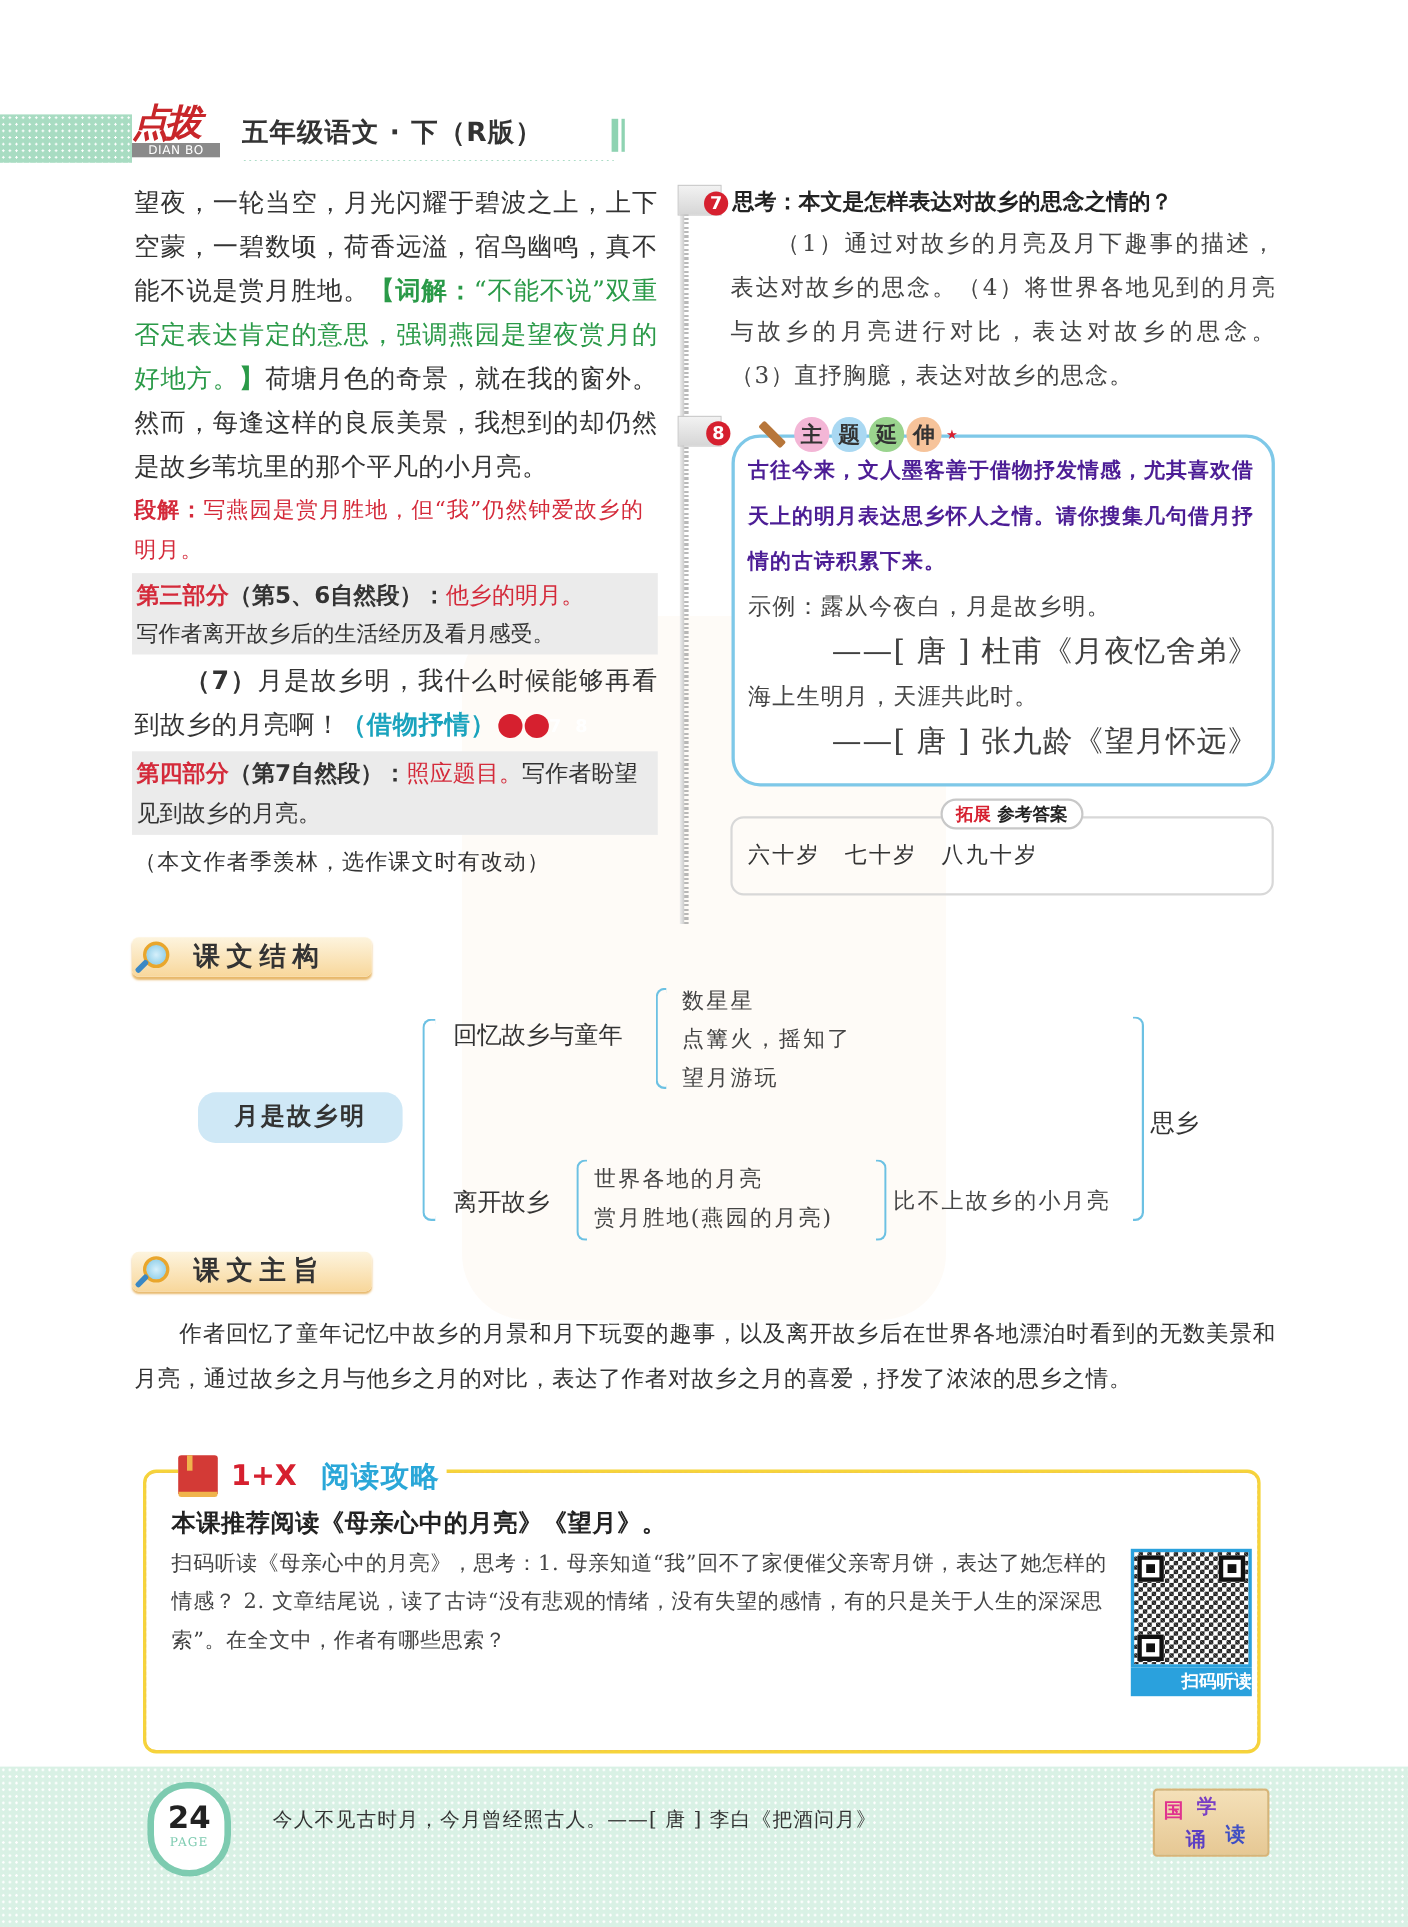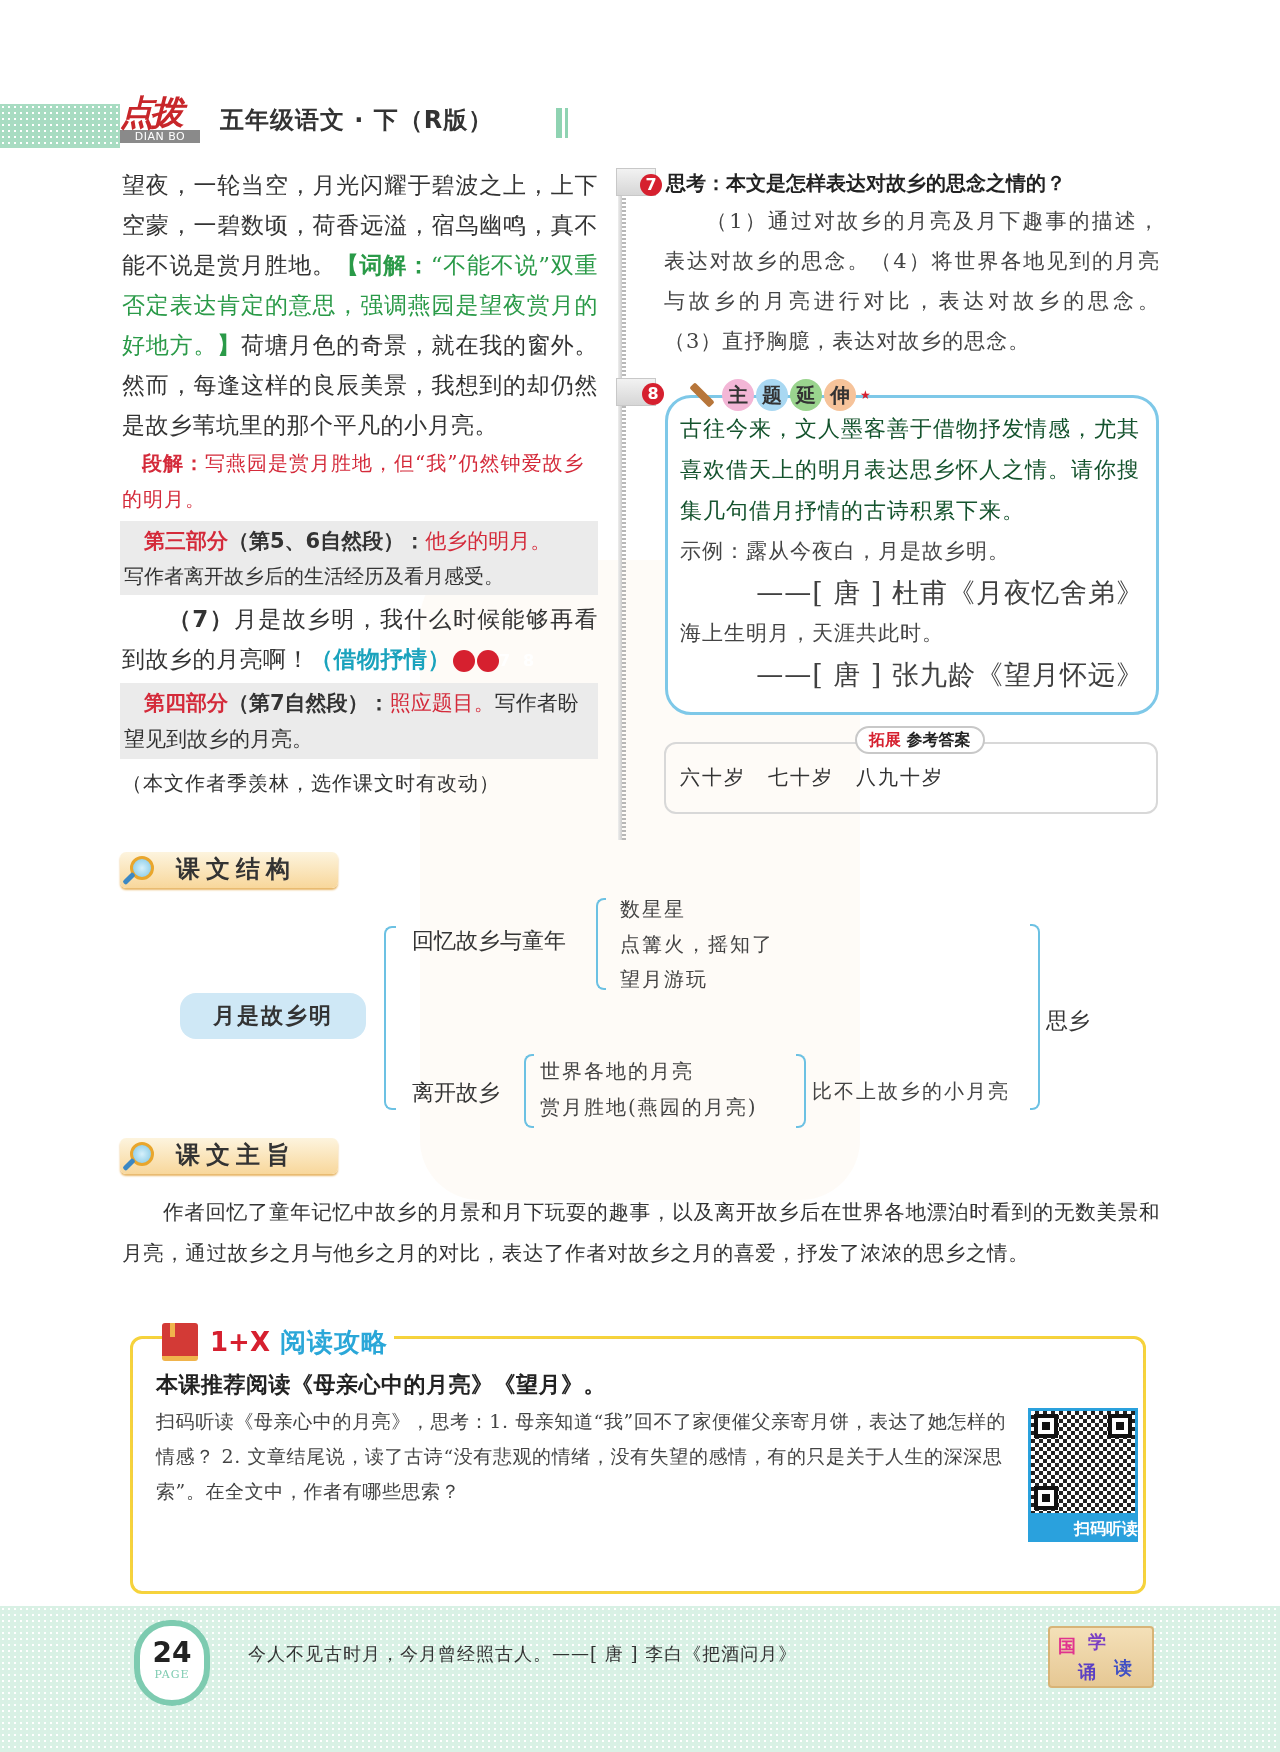--- a/index.html
+++ b/index.html
@@ -32,21 +32,21 @@
     position: absolute; left: 220px; top: 145px; width: 338px; height: 2px;
     background-image: radial-gradient(#9fd6bd 1px, transparent 1.2px); background-size: 5px 2px;
   }
 
   
   .left-col { position: absolute; left: 122px; top: 165px; width: 476px; }
   .p-main { font-family: "DejaVu Serif", serif; font-size: 23px; line-height: 40px; color: #333; letter-spacing: 0.5px; text-align: justify; }
   .green { color: #2a9a48; }
   .green-b { color: #2a9a48; font-weight: bold; font-family: "DejaVu Sans", sans-serif; }
   .red { color: #d42a3a; }
-  .red-b { color: #d42a3a; font-weight: bold; font-family: "DejaVu Sans", sans-serif; margin-left: 20px; }
+  .red-b { color: #d42a3a; font-weight: bold; font-family: "DejaVu Sans", sans-serif; }
   .teal-b { color: #1aa3bd; font-weight: bold; font-family: "DejaVu Sans", sans-serif; }
   .note-p { font-size: 20px; line-height: 36px; letter-spacing: 1px; margin-top: 0px; }
   .gray-box { background: #ebebeb; margin-left: -2px; padding: 2px 4px; margin-top: 4px; }
   .gray-box .line1 { font-size: 21px; line-height: 36px; }
   .gray-box .line2 { font-size: 20px; line-height: 34px; color: #333; }
   .bold-sans { font-family: "DejaVu Sans", sans-serif; font-weight: bold; }
   .circle-num {
     display: inline-block; width: 22px; height: 22px; border-radius: 50%; background: #d6202f;
     color: #fff; font-family: "DejaVu Sans", sans-serif; font-weight: bold; font-size: 16px;
     line-height: 22px; text-align: center; vertical-align: middle; margin-left: 2px;
@@ -69,21 +69,21 @@
     border: 3px solid #7ec8e8; border-radius: 26px; background: #fff;
   }
   .theme-header { position: absolute; left: 640px; top: 375px; height: 40px; display: flex; align-items: center; }
   .pencil { width: 28px; height: 8px; background: #b7763a; transform: rotate(45deg); margin-left: 48px; margin-right: 6px; border-radius: 2px; }
   .theme-chip {
     display: inline-block; width: 32px; height: 32px; border-radius: 50%; text-align: center; line-height: 32px;
     font-family: "DejaVu Sans", sans-serif; font-weight: bold; font-size: 20px; color: #333; margin-right: 2px;
   }
   .star { color: #d6202f; font-size: 12px; margin-left: 2px; }
   .theme-body { position: absolute; left: 680px; top: 408px; width: 470px; }
-  .theme-prompt { font-family: "DejaVu Sans", sans-serif; font-weight: normal; font-size: 22px; line-height: 41px; color: #14532d; letter-spacing: 1px; }
+  .theme-prompt { font-family: "DejaVu Sans", sans-serif; font-weight: bold; font-size: 19px; line-height: 41px; color: #4c1d95; letter-spacing: 1px; }
   .theme-ex { font-size: 21px; line-height: 41px; color: #444; letter-spacing: 1px; }
   .theme-src { font-size: 27px; line-height: 41px; color: #404040; text-align: right; padding-right: 6px; letter-spacing: 1px; }
 
   .ans-box { position: absolute; left: 664px; top: 742px; width: 494px; height: 72px; border: 2px solid #d8d8d8; border-radius: 12px; }
   .ans-tag {
     position: absolute; left: 855px; top: 726px; height: 28px; padding: 0 12px; border: 2px solid #c8c8c8; border-radius: 14px; background: #fff;
     font-family: "DejaVu Sans", sans-serif; font-weight: bold; font-size: 16px; line-height: 24px;
   }
   .ans-text { position: absolute; left: 680px; top: 764px; font-size: 20px; letter-spacing: 2px; color: #333; }
 
@@ -104,21 +104,21 @@
   .leaf { position: absolute; font-family: "DejaVu Serif", serif; font-size: 20px; color: #444; white-space: nowrap; letter-spacing: 2px; }
 
   .summary { position: absolute; left: 122px; top: 1192px; width: 1038px; font-size: 20.5px; line-height: 41px; color: #333; text-indent: 2em; text-align: justify; letter-spacing: 0.6px; }
 
   
   .read-box { position: absolute; left: 130px; top: 1336px; width: 1016px; height: 258px; border: 3px solid #f6d43a; border-radius: 12px; background: #fff; }
   .read-box-inner { position: absolute; left: 132px; top: 1338px; width: 1012px; height: 254px; border: 1px dashed #f3c94a; border-radius: 10px; }
   .read-hdr { position: absolute; left: 162px; top: 1322px; height: 40px; display: flex; align-items: center; background: #fff; padding-right: 6px; }
   .book-icon { width: 36px; height: 38px; background: #d33a36; border-radius: 3px; border-bottom: 5px solid #f0b44c; position: relative; margin-right: 12px; }
   .book-icon::after { content: ""; position: absolute; left: 8px; top: 0; width: 5px; height: 14px; background: #f0b44c; }
-  .read-x { font-family: "DejaVu Sans", sans-serif; font-weight: bold; font-size: 26px; color: #d6202f; margin-right: 10px; }
+  .read-x { font-family: "DejaVu Sans", sans-serif; font-weight: bold; font-size: 26px; color: #d6202f; margin-right: 22px; }
   .read-title { font-family: "DejaVu Sans", sans-serif; font-weight: bold; font-size: 26px; color: #2aa7d8; letter-spacing: 1px; }
   .read-recommend { position: absolute; left: 156px; top: 1370px; font-family: "DejaVu Sans", sans-serif; font-weight: bold; font-size: 22px; color: #222; letter-spacing: 0.5px; }
   .read-q { position: absolute; left: 156px; top: 1404px; width: 860px; font-size: 19px; line-height: 35px; color: #444; letter-spacing: 0.6px; }
   .qr { position: absolute; left: 1028px; top: 1408px; width: 110px; height: 108px; background: #ffffff; border: 3px solid #2aa1dd;
         background-image:
           linear-gradient(45deg, #222 25%, transparent 25%, transparent 75%, #222 75%),
           linear-gradient(45deg, #222 25%, transparent 25%, transparent 75%, #222 75%);
         background-size: 8px 8px; background-position: 0 0, 4px 4px; }
   .qr .finder { position: absolute; width: 24px; height: 24px; border: 4px solid #111; background: #fff; }
   .qr .finder::after { content: ""; position: absolute; left: 4px; top: 4px; width: 8px; height: 8px; background: #111; }

